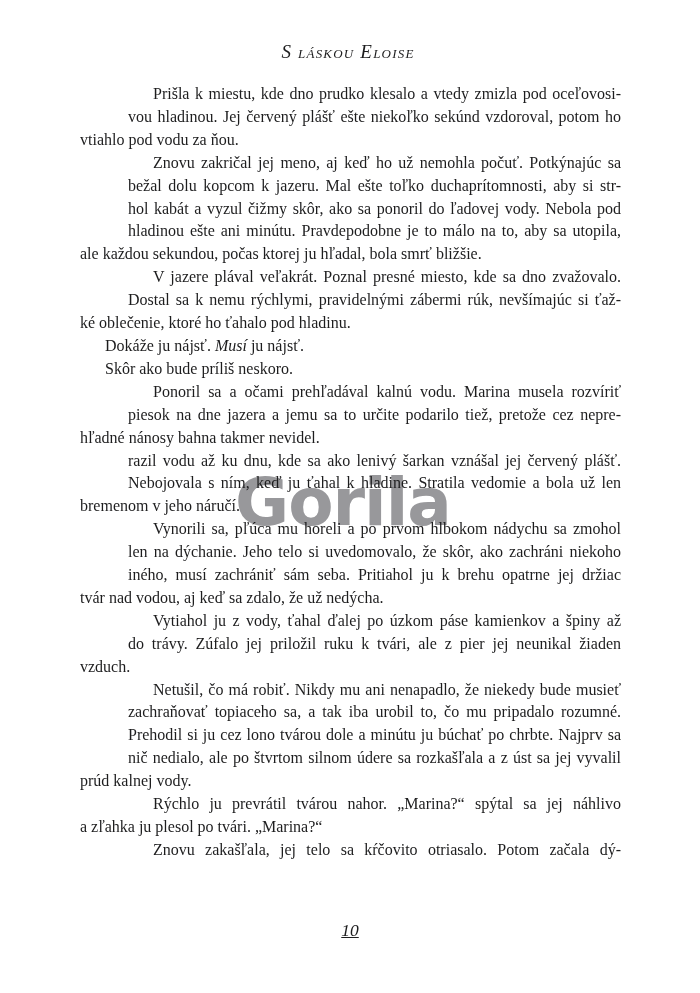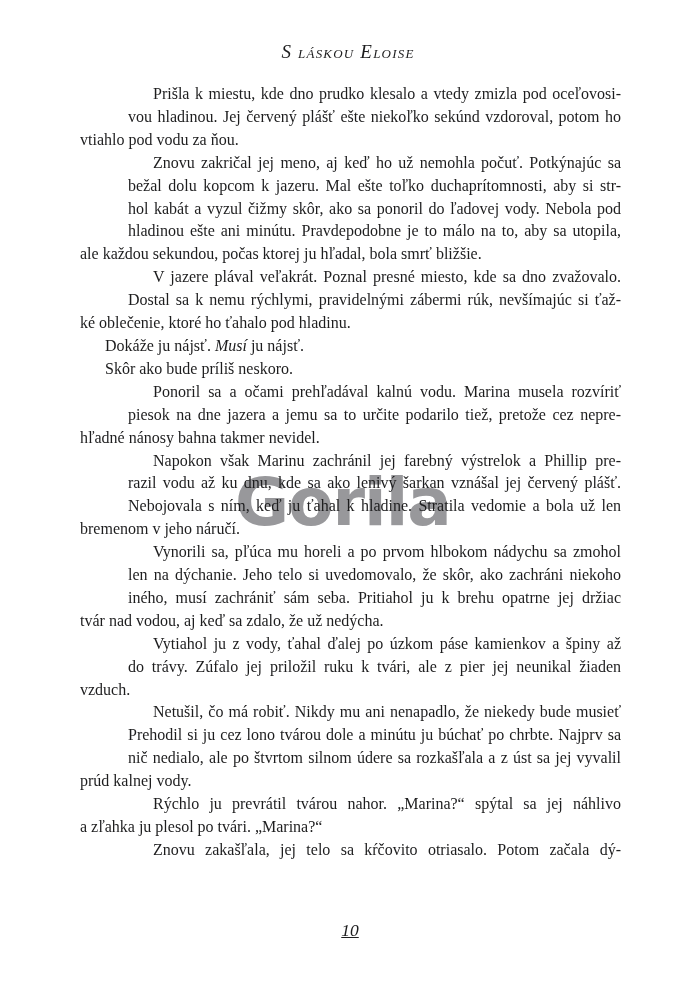--- a/index.html
+++ b/index.html
@@ -98,32 +98,32 @@
     <div class="line j">hladinou ešte ani minútu. Pravdepodobne je to málo na to, aby sa utopila,</div>
     <div class="line last">ale každou sekundou, počas ktorej ju hľadal, bola smrť bližšie.</div>
     <div class="line indent j">V jazere plával veľakrát. Poznal presné miesto, kde sa dno zvažovalo.</div>
     <div class="line j">Dostal sa k nemu rýchlymi, pravidelnými zábermi rúk, nevšímajúc si ťaž-</div>
     <div class="line last">ké oblečenie, ktoré ho ťahalo pod hladinu.</div>
     <div class="line indent last">Dokáže ju nájsť. <em>Musí</em> ju nájsť.</div>
     <div class="line indent last">Skôr ako bude príliš neskoro.</div>
     <div class="line indent j">Ponoril sa a očami prehľadával kalnú vodu. Marina musela rozvíriť</div>
     <div class="line j">piesok na dne jazera a jemu sa to určite podarilo tiež, pretože cez nepre-</div>
     <div class="line last">hľadné nánosy bahna takmer nevidel.</div>
-    <div class="line indent j">Napokon však Marinu zachránil jej farebný výstrelok a Phillip pre-</div>
     <div class="line j">razil vodu až ku dnu, kde sa ako lenivý šarkan vznášal jej červený plášť.</div>
     <div class="line j">Nebojovala s ním, keď ju ťahal k hladine. Stratila vedomie a bola už len</div>
     <div class="line last">bremenom v jeho náručí.</div>
     <div class="line indent j">Vynorili sa, pľúca mu horeli a po prvom hlbokom nádychu sa zmohol</div>
     <div class="line j">len na dýchanie. Jeho telo si uvedomovalo, že skôr, ako zachráni niekoho</div>
     <div class="line j">iného, musí zachrániť sám seba. Pritiahol ju k brehu opatrne jej držiac</div>
     <div class="line last">tvár nad vodou, aj keď sa zdalo, že už nedýcha.</div>
     <div class="line indent j">Vytiahol ju z vody, ťahal ďalej po úzkom páse kamienkov a špiny až</div>
     <div class="line j">do trávy. Zúfalo jej priložil ruku k tvári, ale z pier jej neunikal žiaden</div>
     <div class="line last">vzduch.</div>
     <div class="line indent j">Netušil, čo má robiť. Nikdy mu ani nenapadlo, že niekedy bude musieť</div>
+    <div class="line j">zachraňovať topiaceho sa, a tak iba urobil to, čo mu pripadalo rozumné.</div>
     <div class="line j">Prehodil si ju cez lono tvárou dole a minútu ju búchať po chrbte. Najprv sa</div>
     <div class="line j">nič nedialo, ale po štvrtom silnom údere sa rozkašľala a z úst sa jej vyvalil</div>
     <div class="line last">prúd kalnej vody.</div>
     <div class="line indent j">Rýchlo ju prevrátil tvárou nahor. „Marina?“ spýtal sa jej náhlivo</div>
     <div class="line last">a zľahka ju plesol po tvári. „Marina?“</div>
     <div class="line indent j">Znovu zakašľala, jej telo sa kŕčovito otriasalo. Potom začala dý-</div>
   </main>
 
 <div class="page-number">10</div>
 

